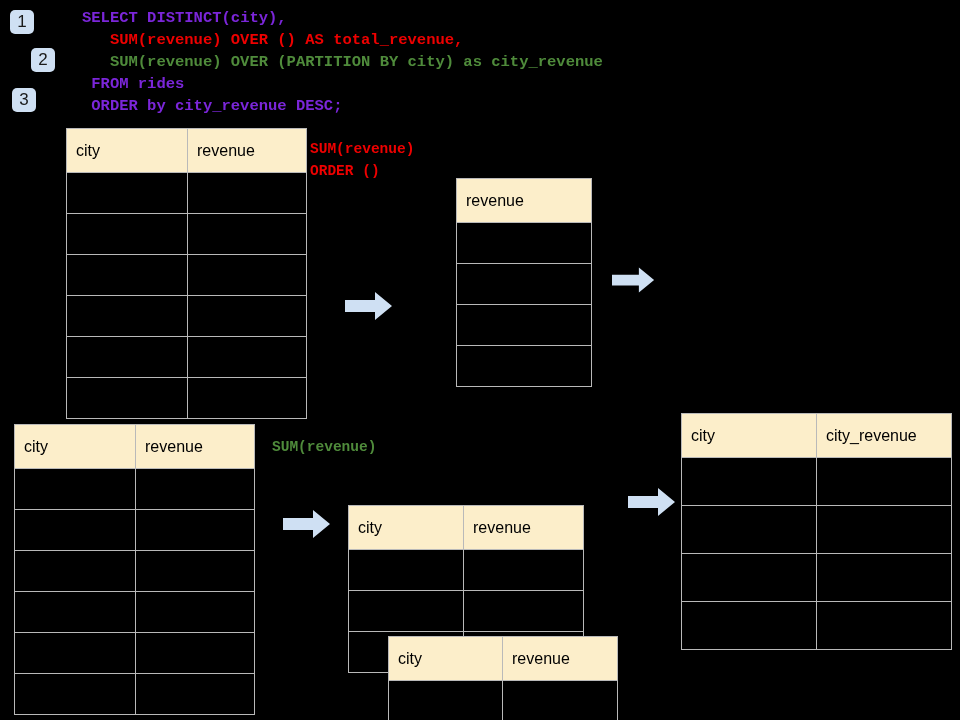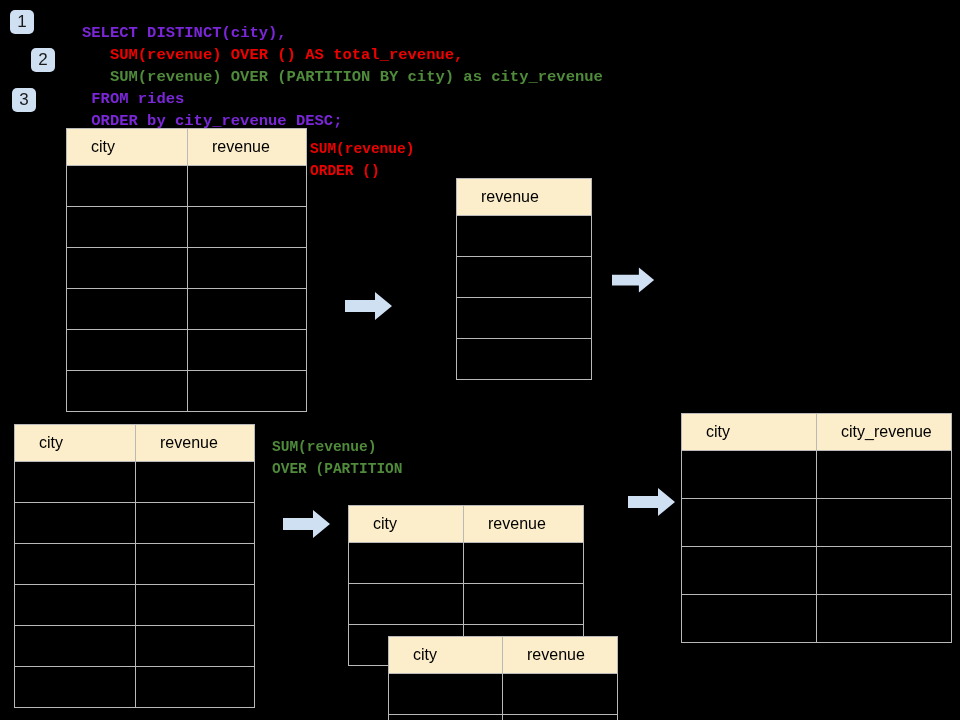--- a/index.html
+++ b/index.html
@@ -38,21 +38,21 @@
     white-space: pre;
     letter-spacing: 0px;
   }
   .code-line {
     white-space: pre;
     font-family: "Liberation Mono", monospace;
     font-weight: bold;
   }
   #sql-block {
     left: 82px;
-    top: 22px;
+    top: 7px;
     font-size: 15.5px;
     line-height: 22px;
   }
   #sql-side-note {
     left: 748px;
     top: 36px;
     font-size: 12.5px;
     line-height: 19px;
     font-weight: bold;
   }
@@ -79,22 +79,22 @@
     padding: 0;
     margin: 0;
   }
   .tbl th {
     background: #fceeca;
     color: #000000;
     font-family: "Liberation Sans", sans-serif;
     font-weight: normal;
     font-size: 16px;
     text-align: left;
-    padding-left: 24px;
-    height: 37px;
+    padding-left: 9px;
+    height: 44px;
     box-sizing: border-box;
   }
   .tbl td {
     background: #000000;
     height: 41px;
     box-sizing: border-box;
   }
 
   
   .arrow {
@@ -109,21 +109,21 @@
   <div id="badges-layer">
       <div class="badge" style="left: 10px; top: 10px; background: rgb(207, 224, 243); color: rgb(26, 26, 26);">1</div>
       <div class="badge" style="left: 31px; top: 48px; background: rgb(207, 224, 243); color: rgb(26, 26, 26);">2</div>
       <div class="badge" style="left: 12px; top: 88px; background: rgb(207, 224, 243); color: rgb(26, 26, 26);">3</div>
     </div>
 
   <div class="code" id="sql-block"><div class="code-line" style="color: rgb(123, 38, 217); padding-left: 0px;">SELECT DISTINCT(city),</div><div class="code-line" style="color: rgb(238, 0, 0); padding-left: 27.9px;">SUM(revenue) OVER () AS total_revenue,</div><div class="code-line" style="color: rgb(79, 139, 59); padding-left: 27.9px;">SUM(revenue) OVER (PARTITION BY city) as city_revenue</div><div class="code-line" style="color: rgb(123, 38, 217); padding-left: 9.3px;">FROM rides</div><div class="code-line" style="color: rgb(123, 38, 217); padding-left: 9.3px;">ORDER by city_revenue DESC;</div></div>
 
   <div id="annotations-layer">
       <div class="annot" style="left: 310px; top: 138px; color: rgb(238, 0, 0);"><div>SUM(revenue)</div><div>ORDER ()</div></div>
-      <div class="annot" style="left: 272px; top: 436px; color: rgb(79, 139, 59);"><div>SUM(revenue)</div><div>OVER (PARTITION</div></div>
+      <div class="annot" style="left: 272px; top: 436px; color: rgb(79, 139, 59);"><div>SUM(revenue)</div></div>
     </div>
 
   <div id="tables-layer">
       <table class="tbl" style="left: 66px; top: 128px; width: 240px;">
         <colgroup>
           <col style="width: 121px;">
           <col style="width: 119px;">
         </colgroup>
         <thead>
           <tr>

